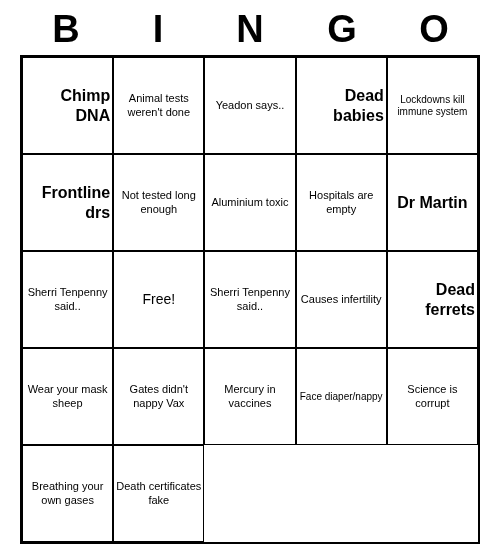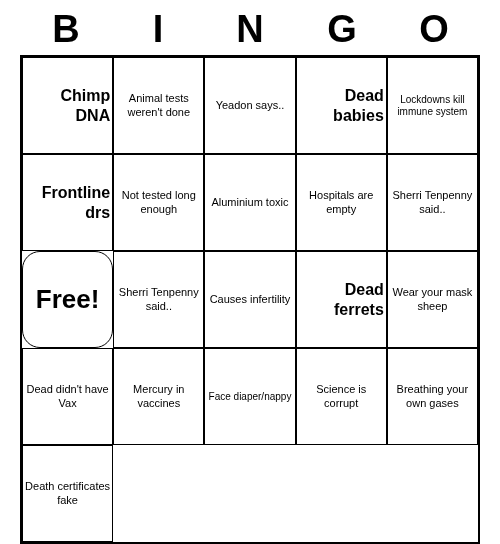--- a/index.html
+++ b/index.html
@@ -43,23 +43,22 @@
       padding: 2px;
       font-size: 11px;
       line-height: 1.2;
     }
     .cell.large {
       font-size: 16px;
       font-weight: bold;
       text-align: right;
     }
     .cell.free {
-      font-size: 26px;
-      font-weight: bold;
-      border-radius: 18px;
+      font-size: 14px;
+      font-weight: normal;
     }
     .cell.small {
       font-size: 10px;
     }
   </style>
 </head>
 <body>
 
 <div class="bingo-title">
   <span>B</span>
@@ -72,25 +71,26 @@
 <div class="bingo-grid" id="grid">
     <div class="cell large">Chimp DNA</div>
     <div class="cell">Animal tests weren't done</div>
     <div class="cell">Yeadon says..</div>
     <div class="cell large">Dead babies</div>
     <div class="cell small">Lockdowns kill immune system</div>
     <div class="cell large">Frontline drs</div>
     <div class="cell">Not tested long enough</div>
     <div class="cell">Aluminium toxic</div>
     <div class="cell">Hospitals are empty</div>
+    <div class="cell large">Dr Martin</div>
     <div class="cell">Sherri Tenpenny said..</div>
     <div class="cell free">Free!</div>
     <div class="cell">Sherri Tenpenny said..</div>
     <div class="cell">Causes infertility</div>
     <div class="cell large">Dead ferrets</div>
     <div class="cell">Wear your mask sheep</div>
-    <div class="cell">Dead didn't have Vax</div>
+    <div class="cell">Gates didn't nappy Vax</div>
     <div class="cell">Mercury in vaccines</div>
     <div class="cell small">Face diaper/nappy</div>
     <div class="cell">Science is corrupt</div>
     <div class="cell">Breathing your own gases</div>
     <div class="cell">Death certificates fake</div>
   </div>
 
 </body></html>

